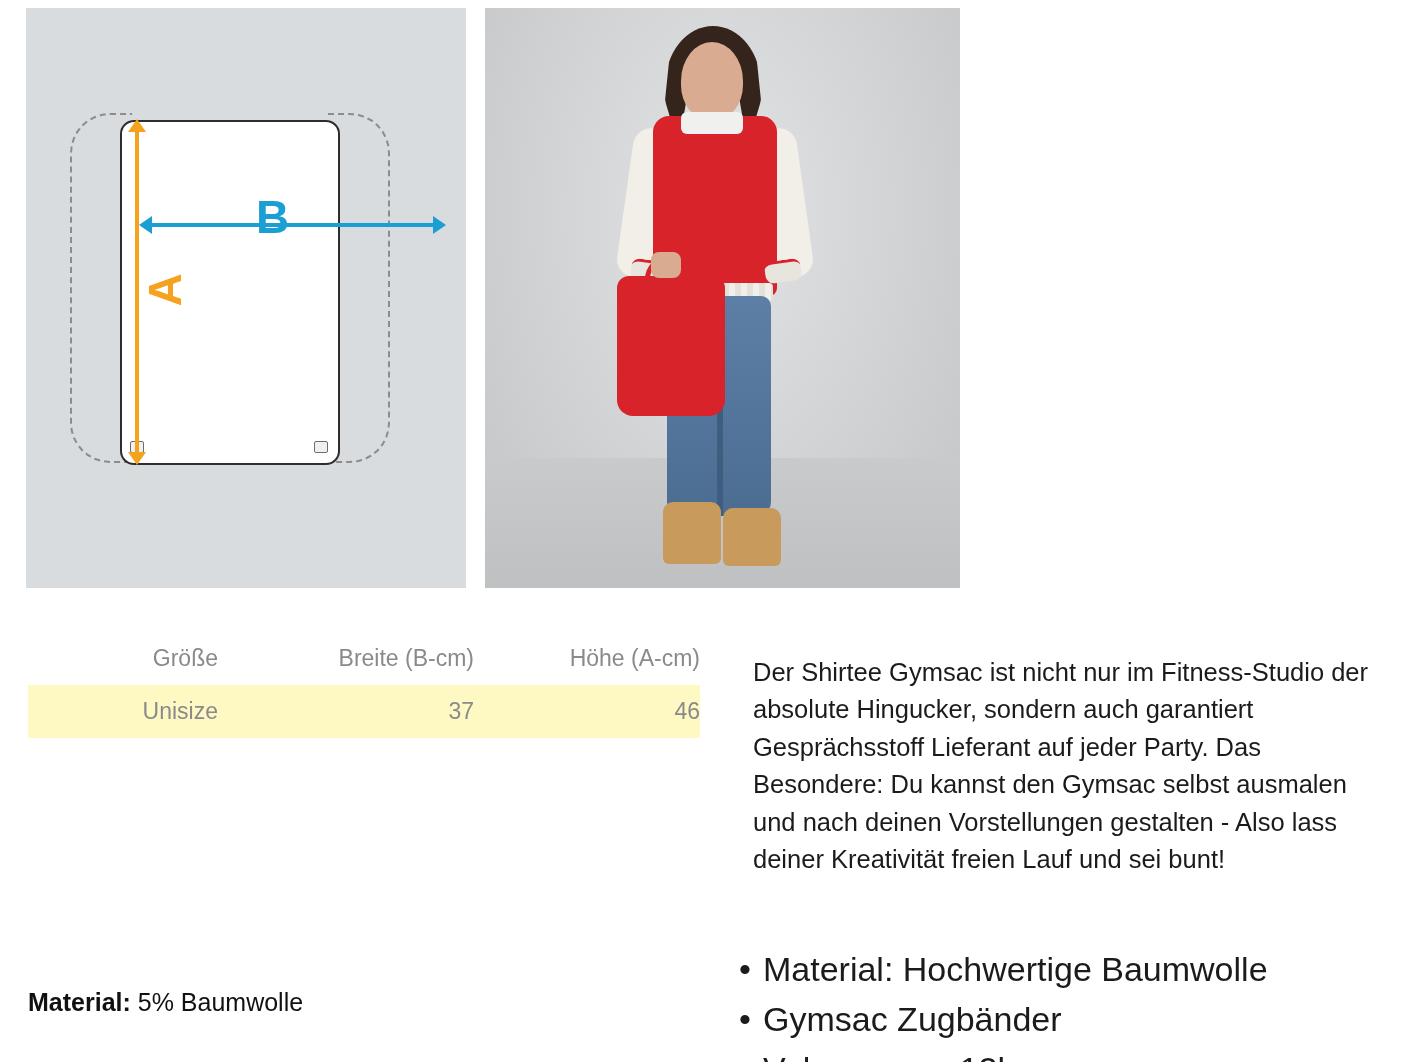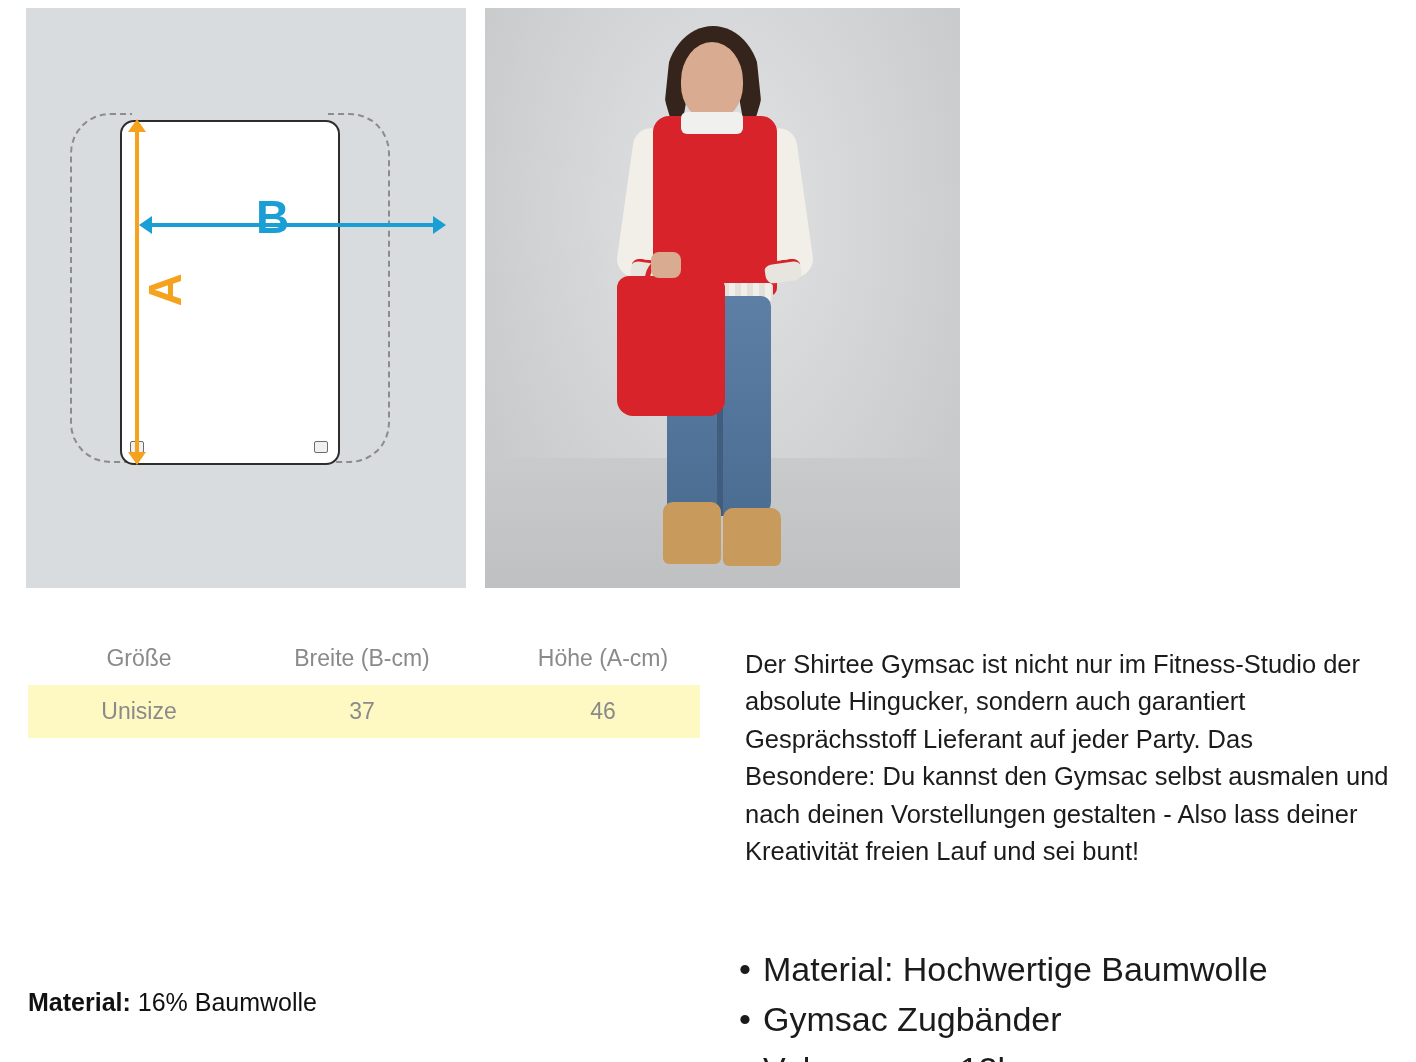--- a/index.html
+++ b/index.html
@@ -159,21 +159,21 @@
   .size-table {
     position: absolute;
     left: 28px;
     top: 632px;
     width: 672px;
     border-collapse: collapse;
     font-size: 23px;
     color: #8a8a8a;
   }
   .size-table th, .size-table td {
-    text-align: center;
+    text-align: right;
     padding: 13px 0 13px 32px;
     font-weight: normal;
   }
   .size-table thead tr { background: #ffffff; }
   .size-table tbody tr { background: #fef9c3; }
   .col-1 { width: 190px; }
   .col-2 { width: 256px; }
 
   
   .material-block {
@@ -189,21 +189,21 @@
   
   .desc {
     position: absolute;
     left: 737px;
     top: 638px;
     width: 660px;
     font-size: 25.5px;
     line-height: 1.47;
     color: #1b1b1b;
   }
-  .desc p { margin: 8px; }
+  .desc p { margin: 16px; }
   .bullets {
     position: absolute;
     left: 737px;
     top: 945px;
     width: 660px;
     font-size: 34px;
     line-height: 1.47;
     color: #1b1b1b;
     list-style: none;
     margin: 0;
@@ -354,21 +354,21 @@
         <td class="col-1">Unisize</td>
         <td class="col-2">37</td>
         <td>46</td>
       </tr>
     </tbody>
   </table>
 
   <div class="material-block">
     <div>
       <b>Material:</b>
-      <span>16% Baumwolle</span>
+      <span>5% Baumwolle</span>
     </div>
   </div>
 
   <div class="desc">
     <p>Der Shirtee Gymsac ist nicht nur im Fitness-Studio der absolute Hingucker, sondern auch garantiert Gesprächsstoff Lieferant auf jeder Party. Das Besondere: Du kannst den Gymsac selbst ausmalen und nach deinen Vorstellungen gestalten - Also lass deiner Kreativität freien Lauf und sei bunt!</p>
   </div>
 
   <ul class="bullets">
     <li>Material: Hochwertige Baumwolle</li>
     <li>Gymsac Zugbänder</li>

